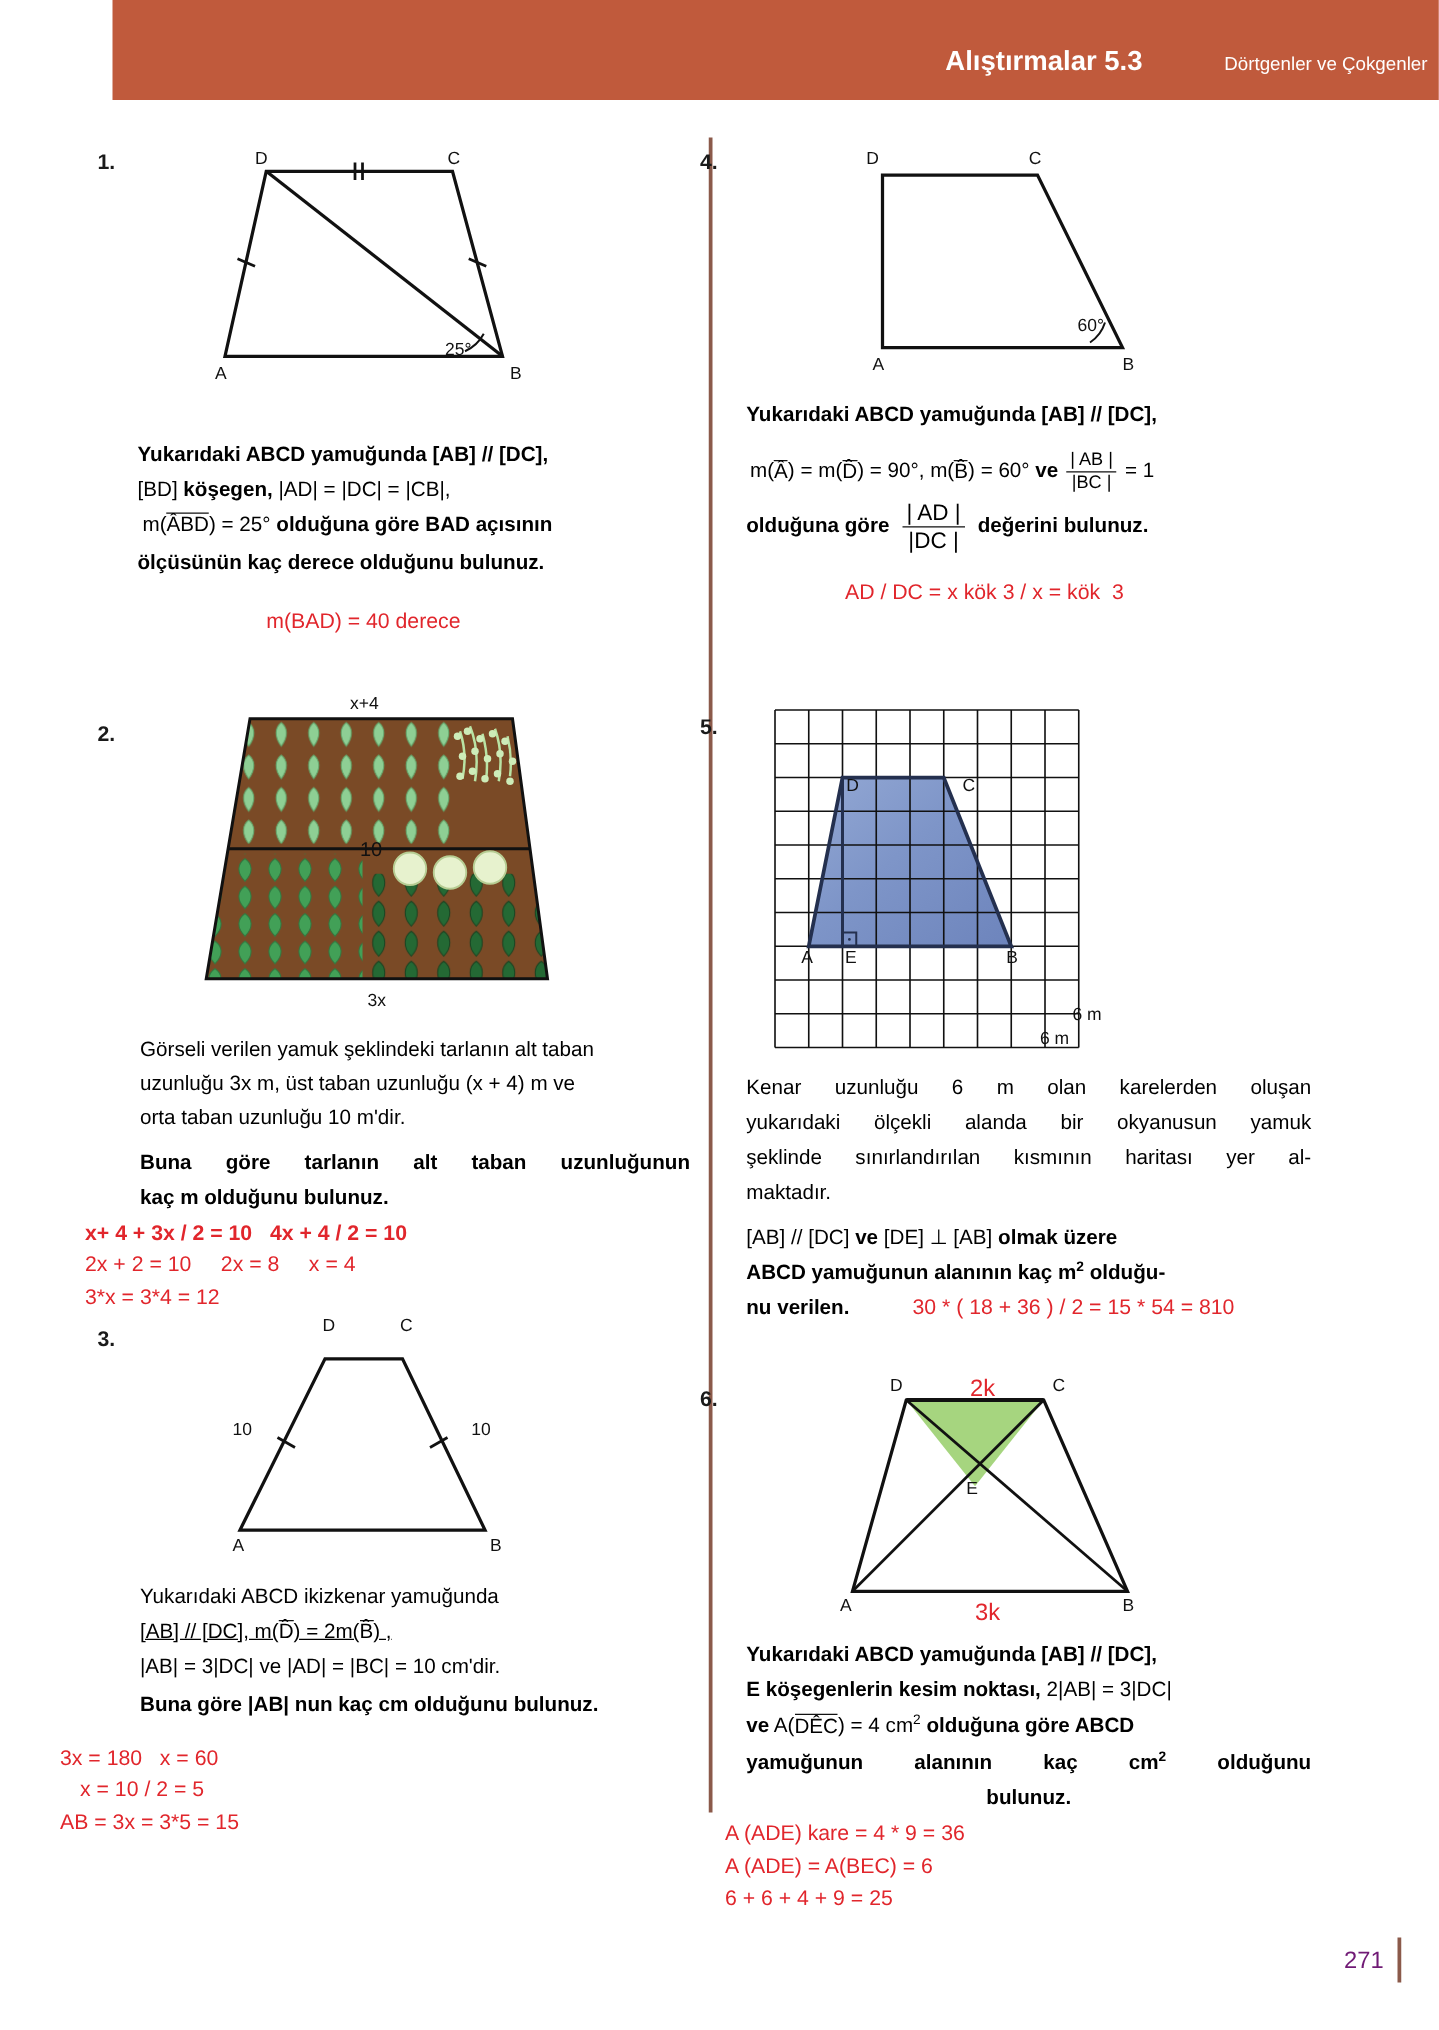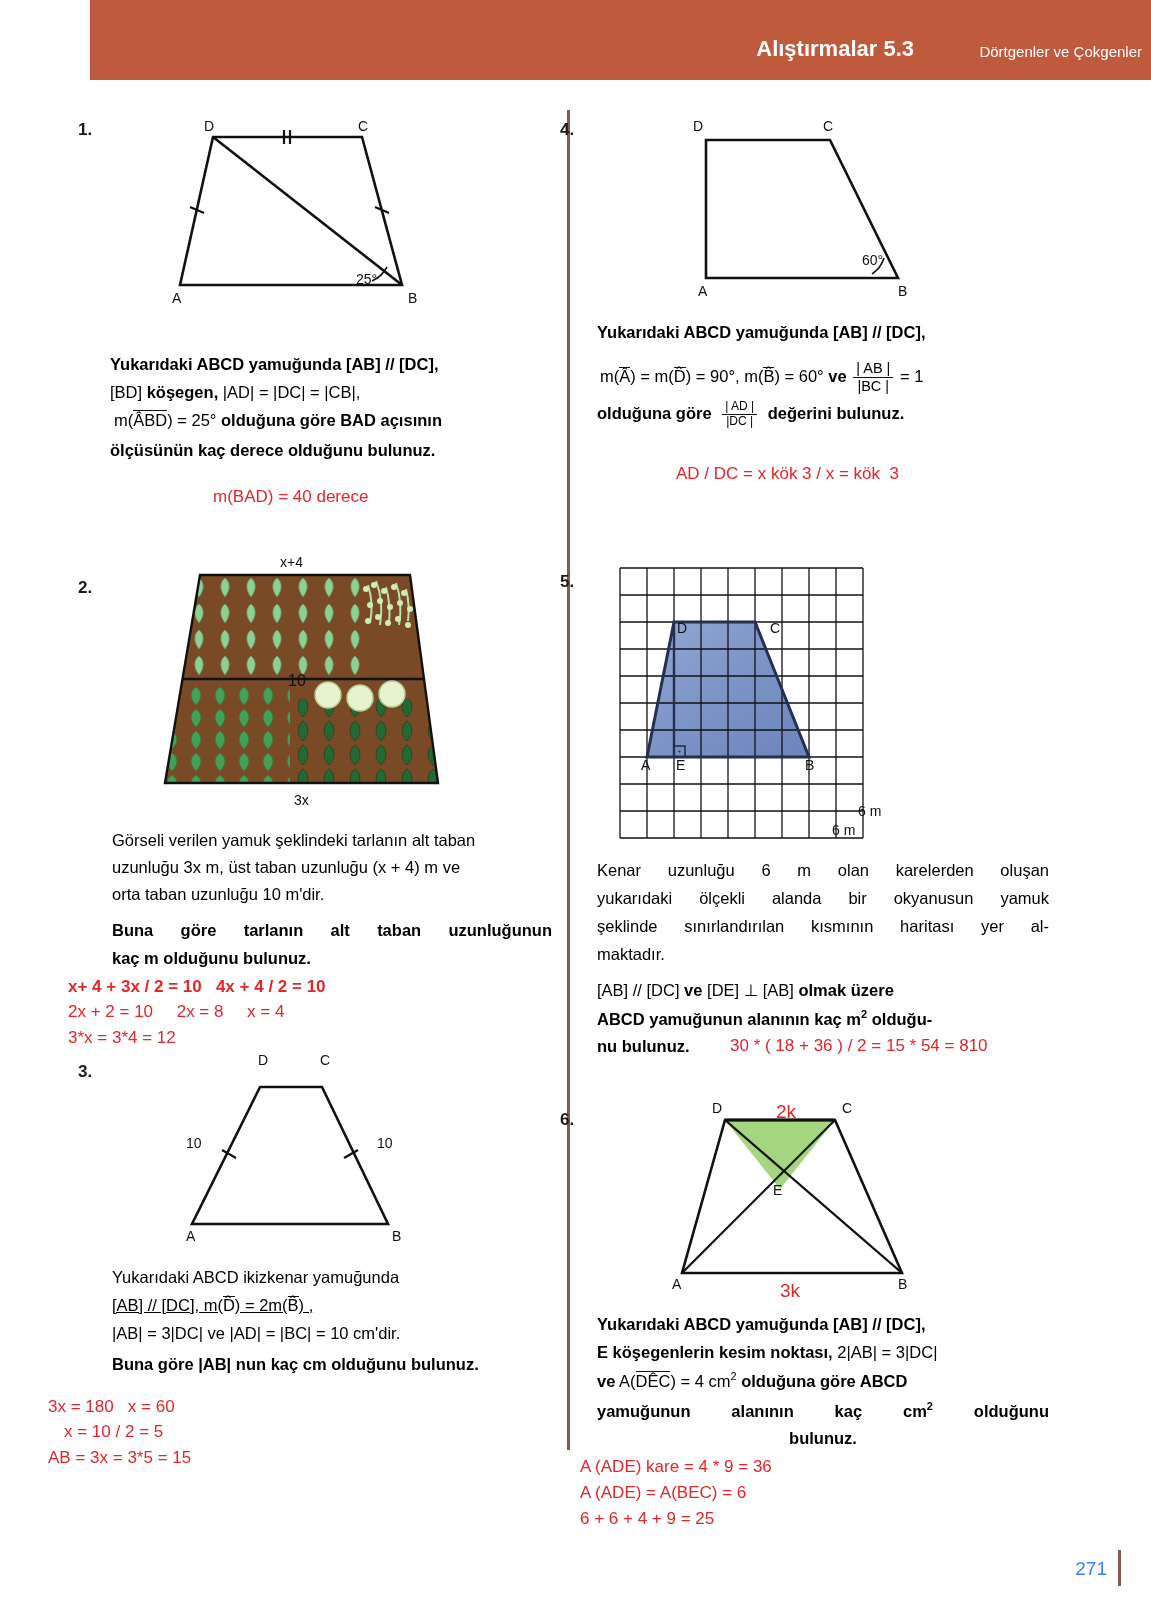--- a/index.html
+++ b/index.html
@@ -49,21 +49,21 @@
     position:absolute; font-size:17px; color:#E1262C; line-height:1.45;
     white-space:pre;
   }
   .lbl {
     position:absolute; font-size:14px; color:#111; font-weight:normal;
   }
   svg { position:absolute; overflow:visible; }
 
   .page-num {
     position:absolute; right:44px; bottom:44px;
-    font-size:19px; color:#3b82f6;
+    font-size:19px; color:#701a75;
   }
   .page-num-bar {
     position:absolute; right:30px; bottom:38px;
     width:3px; height:36px; background:#8B5A4A;
   }
 
   .measure { font-size:14px; color:#111; position:absolute; }
 </style>
 </head>
 <body>
@@ -224,21 +224,21 @@
 <div class="body-text" style="left:600px; top:360px; width:470px; white-space:nowrap;">
   m(<span style="border-top:1.5px solid #111; display:inline-block; line-height:1.05;">Â</span>) = m(<span style="border-top:1.5px solid #111; display:inline-block; line-height:1.05;">D̂</span>) = 90°, m(<span style="border-top:1.5px solid #111; display:inline-block; line-height:1.05;">B̂</span>) = 60° <b>ve</b>
   <span style="display:inline-block; vertical-align:middle; text-align:center; font-size:14.5px; line-height:1.15; margin:0 2px;">
     <span style="display:block; border-bottom:1.6px solid #111; padding:0 3px;">| AB |</span>
     <span style="display:block; padding:0 3px;">|BC |</span>
   </span>
   <span>= 1</span>
 </div>
 <div class="body-text" style="left:597px; top:400px; width:470px; white-space:nowrap;">
   <b>olduğuna göre</b>
-  <span style="display:inline-block; vertical-align:middle; text-align:center; font-size:12px; line-height:1.15; margin:0 6px;">
+  <span style="display:inline-block; vertical-align:middle; text-align:center; font-size:18px; line-height:1.15; margin:0 6px;">
     <span style="display:block; border-bottom:1.6px solid #111; padding:0 3px;">| AD |</span>
     <span style="display:block; padding:0 3px;">|DC |</span>
   </span>
   <b>değerini bulunuz.</b>
 </div>
 
 <div class="red" style="left:676px; top:462px;">AD / DC = x kök 3 / x = kök  3</div>
 
 <div class="qnum" style="left:560px; top:572px;">5.</div>
 
@@ -296,21 +296,21 @@
 <div class="body-text" style="left:597px; top:858px; width:452px; text-align:justify; text-align-last:justify;">Kenar uzunluğu 6 m olan karelerden oluşan</div>
 <div class="body-text" style="left:597px; top:886px; width:452px; text-align:justify; text-align-last:justify;">yukarıdaki ölçekli alanda bir okyanusun yamuk</div>
 <div class="body-text" style="left:597px; top:914px; width:452px; text-align:justify; text-align-last:justify;">şeklinde sınırlandırılan kısmının haritası yer al-</div>
 <div class="body-text" style="left:597px; top:942px; width:452px;">maktadır.</div>
 <div class="body-text" style="left:597px; top:978px; width:452px;">
   [AB] // [DC] <b>ve</b> [DE] ⊥ [AB] <b>olmak üzere</b>
 </div>
 <div class="body-text bold" style="left:597px; top:1006px; width:452px;">
   ABCD yamuğunun alanının kaç m<sup style="font-size:11px">2</sup> olduğu-
 </div>
-<div class="body-text bold" style="left:597px; top:1034px; width:452px;">nu bulunuz.</div>
+<div class="body-text bold" style="left:597px; top:1034px; width:452px;">nu verilen.</div>
 
 <div class="red" style="left:730px; top:1034px;">30 * ( 18 + 36 ) / 2 = 15 * 54 = 810</div>
 
 <div class="qnum" style="left:560px; top:1110px;">6.</div>
 
 <svg style="left:650px; top:1105px;" width="300" height="190">
 
   <polygon points="75,15 185,15 130,84" fill="#A6D57F" stroke="none"></polygon>
   <polygon points="75,15 185,15 252,168 32,168" fill="none" stroke="#111" stroke-width="2.6"></polygon>
   <line x1="75" y1="15" x2="252" y2="168" stroke="#111" stroke-width="2.2"></line>

